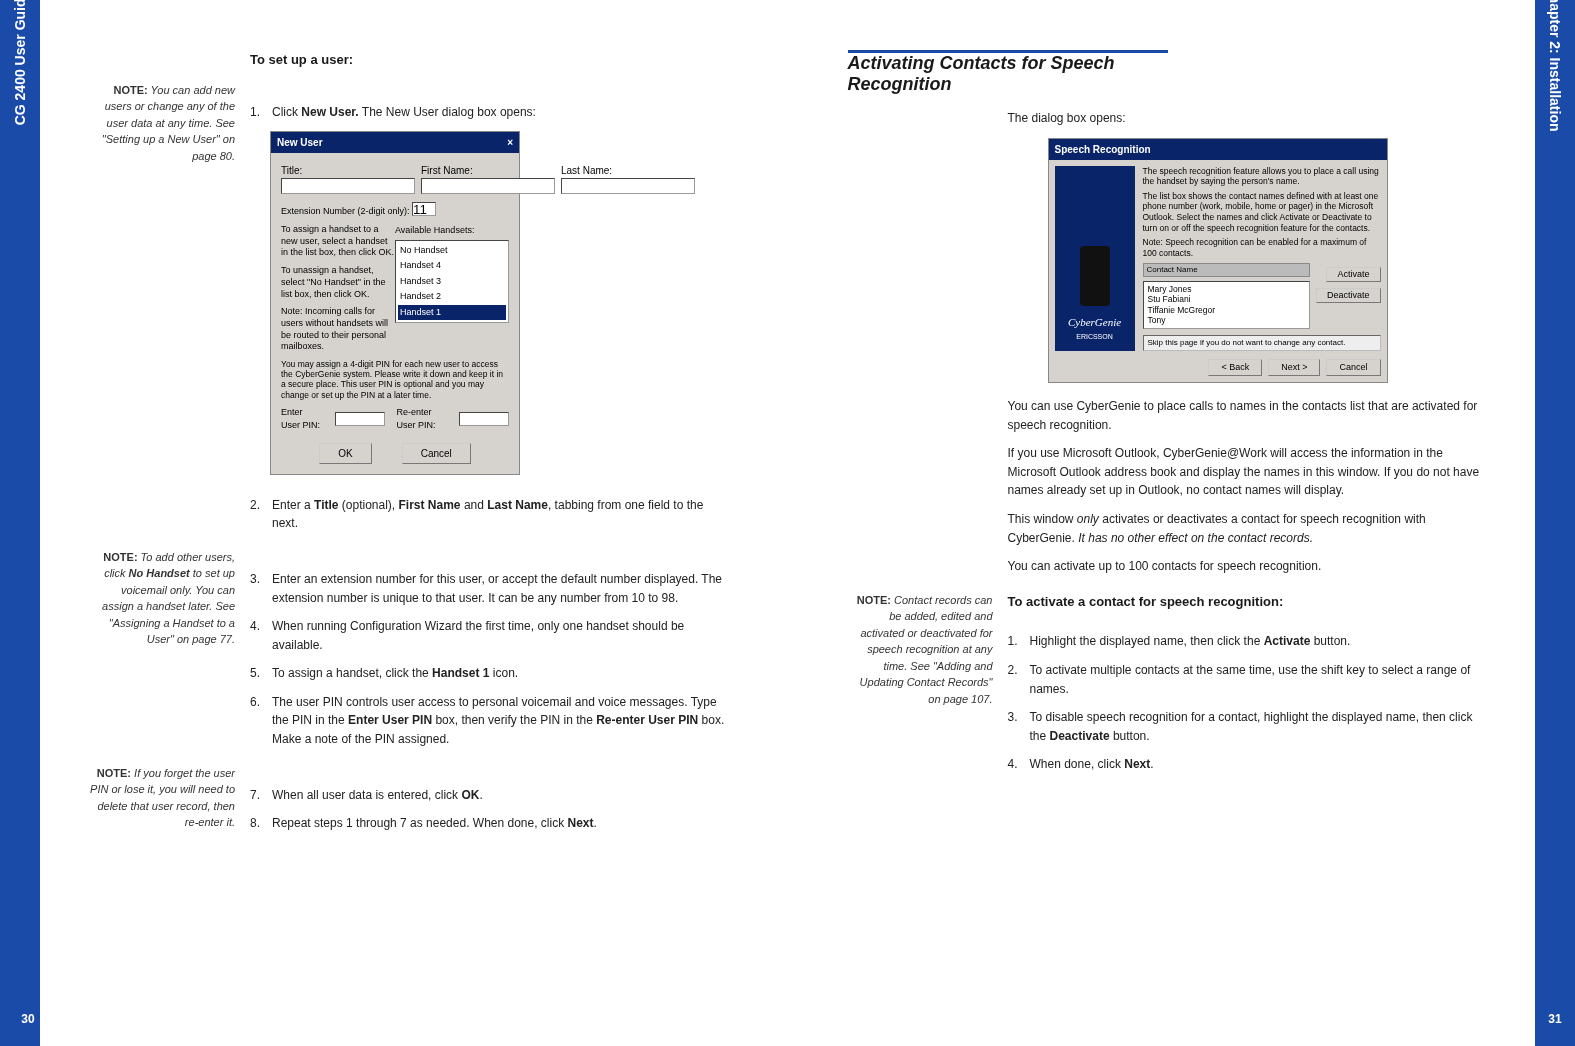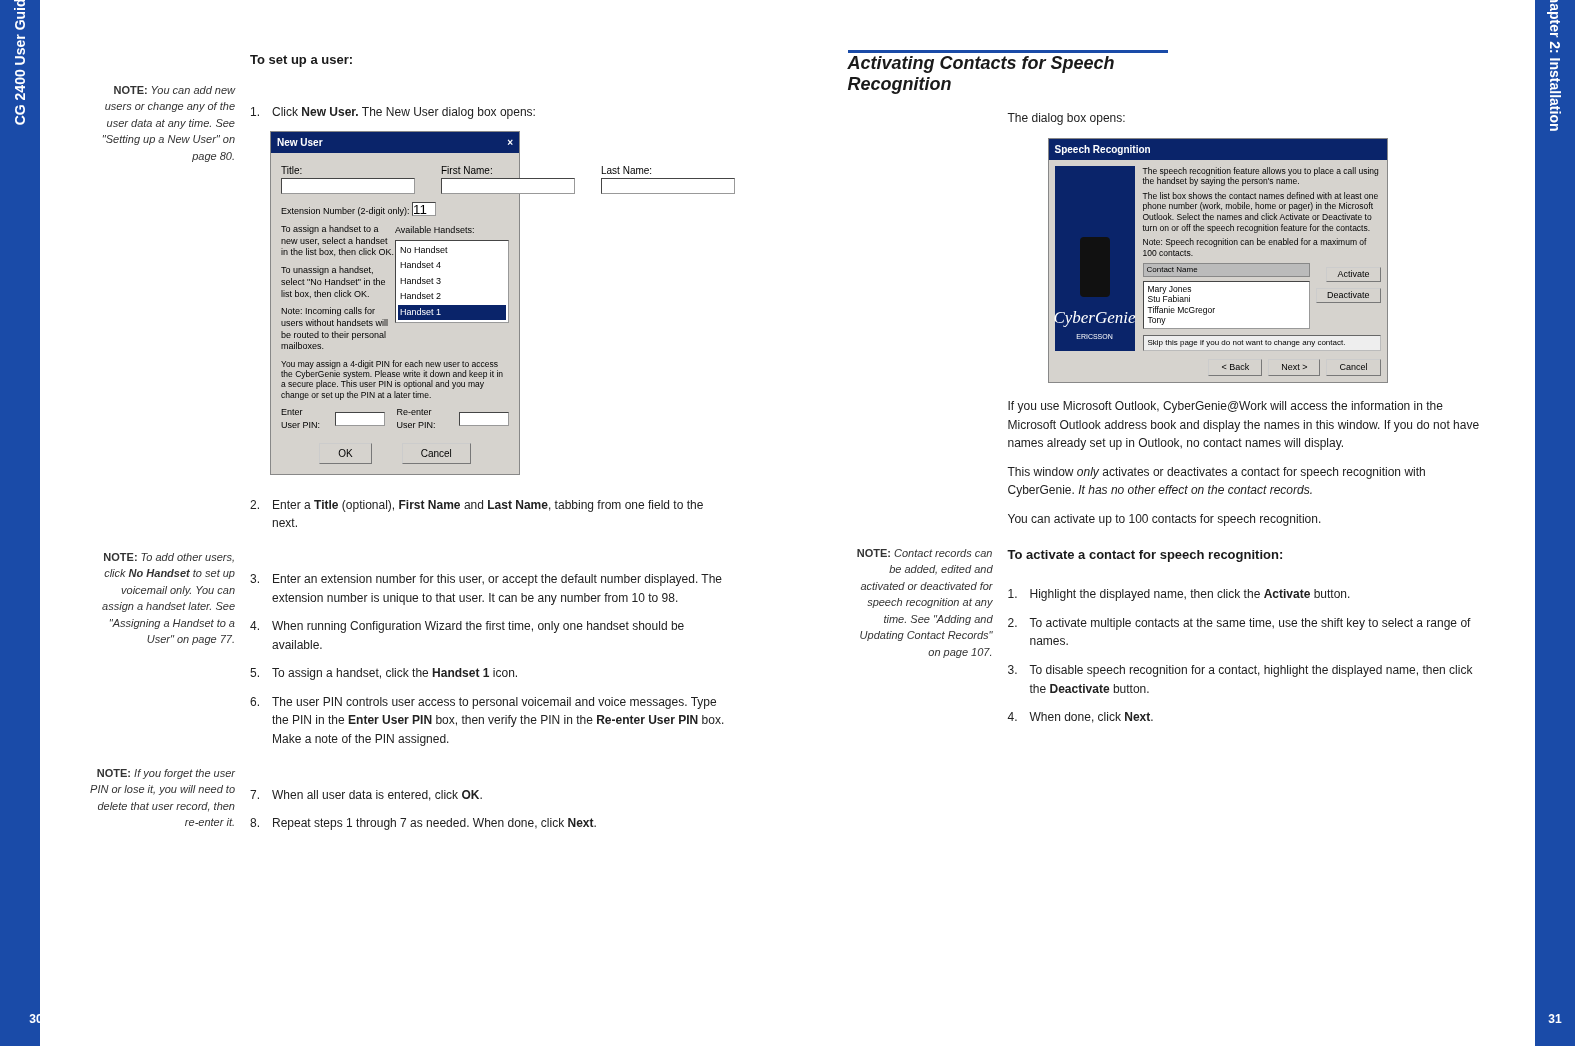--- a/index.html
+++ b/index.html
@@ -53,21 +53,21 @@
   
   .page-num {
     position: absolute;
     bottom: 20px;
     width: 40px;
     text-align: center;
     font-size: 12px;
     font-weight: bold;
     color: #ffffff;
   }
-  .page-num-left { left: 16px; }
+  .page-num-left { left: 8px; }
   .page-num-right { right: 0; }
 
   
   .content-row {
     display: flex;
     margin-bottom: 6px;
   }
   .margin-note {
     width: 160px;
     flex-shrink: 0;
@@ -136,21 +136,21 @@
     color: #fff;
     padding: 3px 6px;
     font-weight: bold;
     display: flex;
     justify-content: space-between;
   }
   .fig-body { padding: 10px; }
   .fig-newuser { width: 250px; }
   .fig-sr { width: 340px; }
 
-  .nu-row { display: flex; gap: 26px; margin-bottom: 8px; }
+  .nu-row { display: flex; gap: 6px; margin-bottom: 8px; }
   .nu-field { display: flex; flex-direction: column; flex: 1; }
   .nu-field input {
     border: 1px inset #999; height: 16px; background: #fff; font-size: 10px;
   }
   .nu-cols { display: flex; }
   .nu-left { flex: 1; font-size: 9px; line-height: 1.3; }
   .nu-right { flex: 1; font-size: 9px; }
   .nu-list { border: 1px inset #999; background: #fff; padding: 2px; margin-top: 2px; }
   .nu-list div { padding: 1px 2px; }
   .nu-list .sel { background: #0a246a; color: #fff; }
@@ -165,21 +165,21 @@
   .sr-cols { display: flex; gap: 8px; }
   .sr-left {
     width: 80px; background: #0a246a; color: #fff; font-size: 8px;
     display: flex; flex-direction: column; align-items: center; justify-content: flex-end;
     padding: 8px 4px;
   }
   .sr-left .phone {
     width: 30px; height: 60px; background: #111; border-radius: 4px; margin-bottom: 8px;
     position: relative;
   }
-  .sr-left .brand { font-family: Georgia, serif; font-style: italic; font-size: 17px; }
+  .sr-left .brand { font-family: Georgia, serif; font-style: italic; font-size: 11px; }
   .sr-left .sub { font-size: 7px; margin-top: 2px; }
   .sr-right { flex: 1; font-size: 8.5px; line-height: 1.25; }
   .sr-right .box {
     border: 1px inset #999; background: #fff; margin-top: 4px; padding: 2px; height: 48px;
   }
   .sr-right .box div { padding: 0 2px; }
   .sr-right .btncol { display: flex; flex-direction: column; gap: 6px; align-items: flex-end; margin-top: 4px; }
   .sr-right .btncol .win-btn { padding: 1px 10px; font-size: 9px; }
   .sr-foot { border: 1px inset #bbb; background: #eee; font-size: 8px; padding: 2px 4px; margin-top: 6px; }
   .sr-nav { display: flex; gap: 6px; justify-content: flex-end; margin-top: 8px; }
@@ -355,20 +355,21 @@
               </div>
             </div>
             <div class="sr-nav">
               <span class="win-btn">&lt; Back</span>
               <span class="win-btn">Next &gt;</span>
               <span class="win-btn">Cancel</span>
             </div>
           </div>
         </div>
 
+        <div class="para">You can use CyberGenie to place calls to names in the contacts list that are activated for speech recognition.</div>
         <div class="para">If you use Microsoft Outlook, CyberGenie@Work will access the information in the Microsoft Outlook address book and display the names in this window. If you do not have names already set up in Outlook, no contact names will display.</div>
         <div class="para">
           <span>This window </span><i>only</i><span> activates or deactivates a contact for speech recognition with CyberGenie. </span><i>It has no other effect on the contact records.</i>
         </div>
         <div class="para">You can activate up to 100 contacts for speech recognition.</div>
       </div>
     </div>
 
     <div class="content-row">
       <div class="margin-note">

